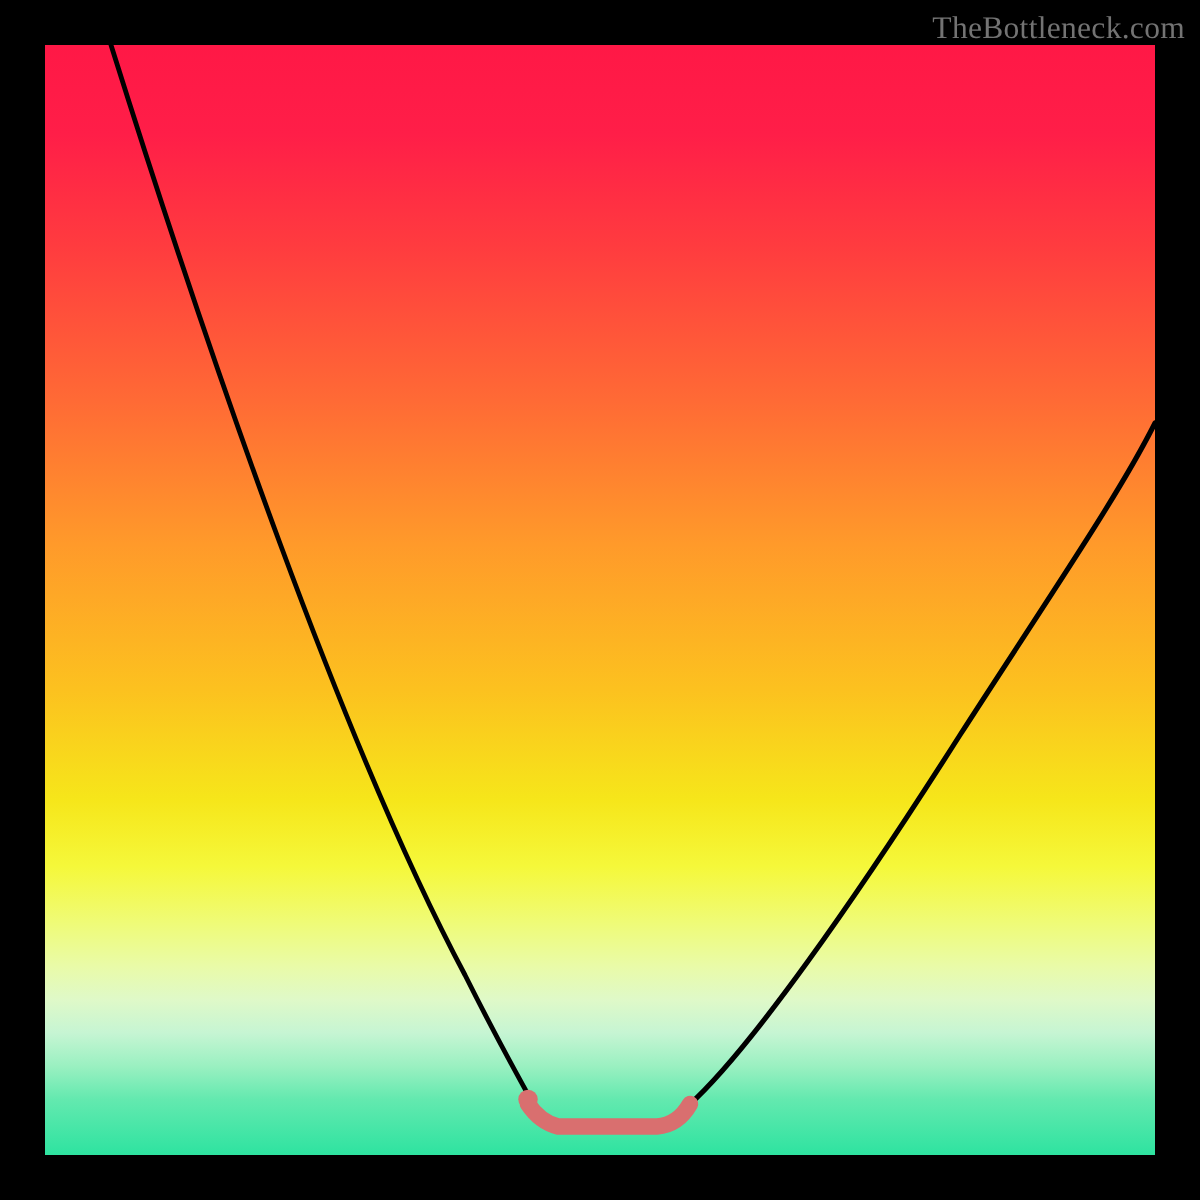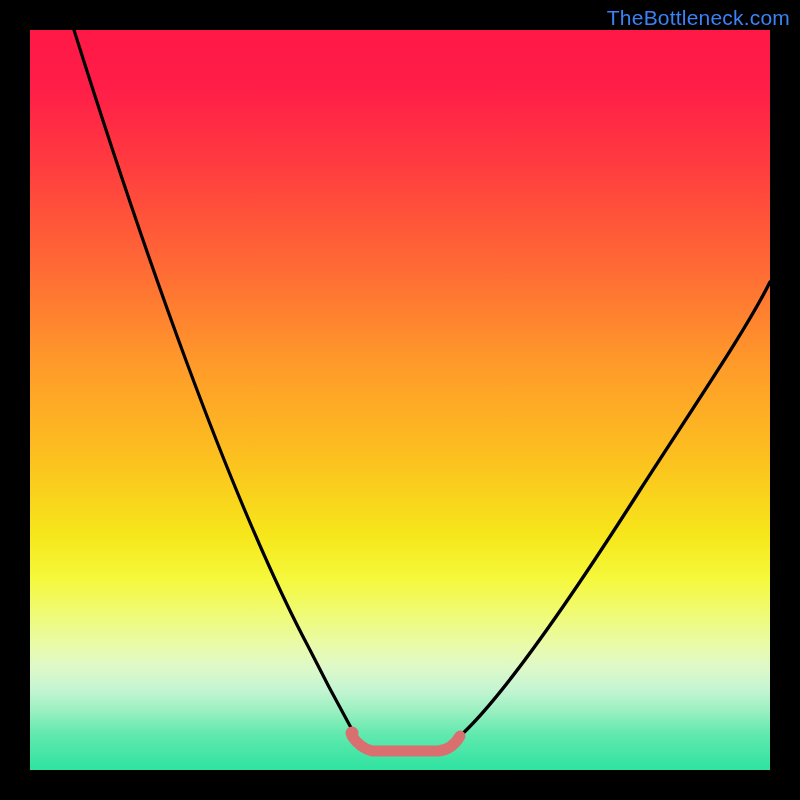--- a/index.html
+++ b/index.html
@@ -42,24 +42,25 @@
     );
   }
   .curves {
     position: absolute;
     inset: 0;
   }
   .watermark {
     position: absolute;
     top: 6px;
     right: 10px;
-    color: #3b82f6;
+    color: #737373;
     font-size: 21px;
     font-weight: 500;
     letter-spacing: 0.2px;
+    font-family: Liberation Serif, serif;
   }
 </style>
 </head>
 <body>
 
 <div class="watermark">TheBottleneck.com</div>
 
 <div class="frame">
   <div class="gradient"></div>
   <svg class="curves" viewBox="0 0 740 740" preserveAspectRatio="none">

